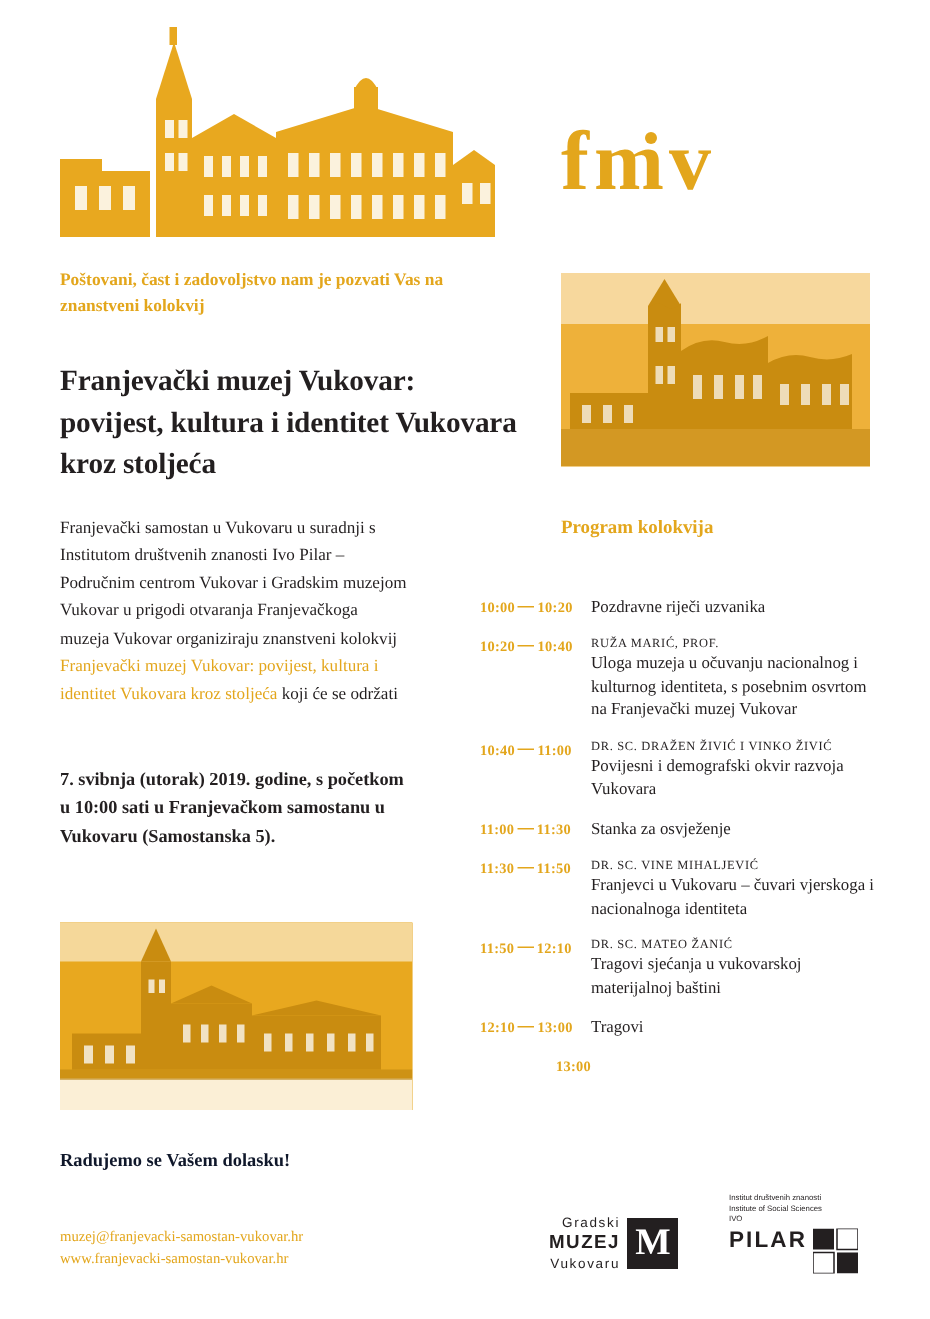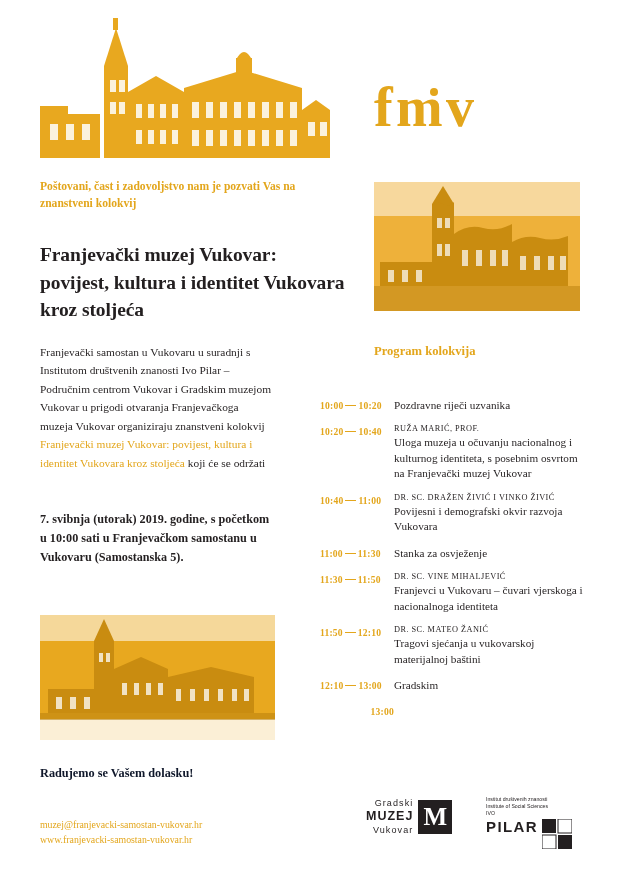--- a/index.html
+++ b/index.html
@@ -196,21 +196,21 @@
   
   .footer-logos {
     position: absolute;
     left: 366px;
     top: 796px;
     width: 220px;
     height: 52px;
   }
   .logo-gmv {
     position: absolute;
-    left: 0; top: 2px;
+    left: 0; top: 14px;
     display: flex;
     align-items: center;
   }
   .gmv-text {
     font-size: 9px;
     line-height: 1.25;
     color: #231f20;
     text-align: right;
     margin-right: 5px;
     font-family: "Liberation Sans", sans-serif;
@@ -504,39 +504,39 @@
         <div class="prog-speaker">DR. SC. MATEO ŽANIĆ</div>
         <div class="prog-desc">Tragovi sjećanja u vukovarskoj materijalnoj baštini</div>
       </div>
     </div>
 
     <div class="prog-row">
       <div class="prog-time">
         <span>12:10</span><span class="sep"></span><span>13:00</span>
       </div>
       <div class="prog-body">
-        <div class="prog-desc">Gradskim</div>
+        <div class="prog-desc">Tragovi</div>
       </div>
     </div>
 
     <div class="prog-row">
       <div class="prog-time" style="text-align:right;">
         <span>13:00</span>
       </div>
     </div>
 
   </div>
 
   <div class="footer-logos">
 
     <div class="logo-gmv">
       <div class="gmv-text">
         <div class="small">Gradski</div>
         <div class="big">MUZEJ</div>
-        <div class="small">Vukovar</div>
+        <div class="small">Vukovaru</div>
       </div>
       <div class="gmv-mark">M</div>
     </div>
 
     <div class="logo-pilar">
       <div class="pilar-top">
         <div>Institut društvenih znanosti</div>
         <div>Institute of Social Sciences</div>
         <div>IVO</div>
       </div>

